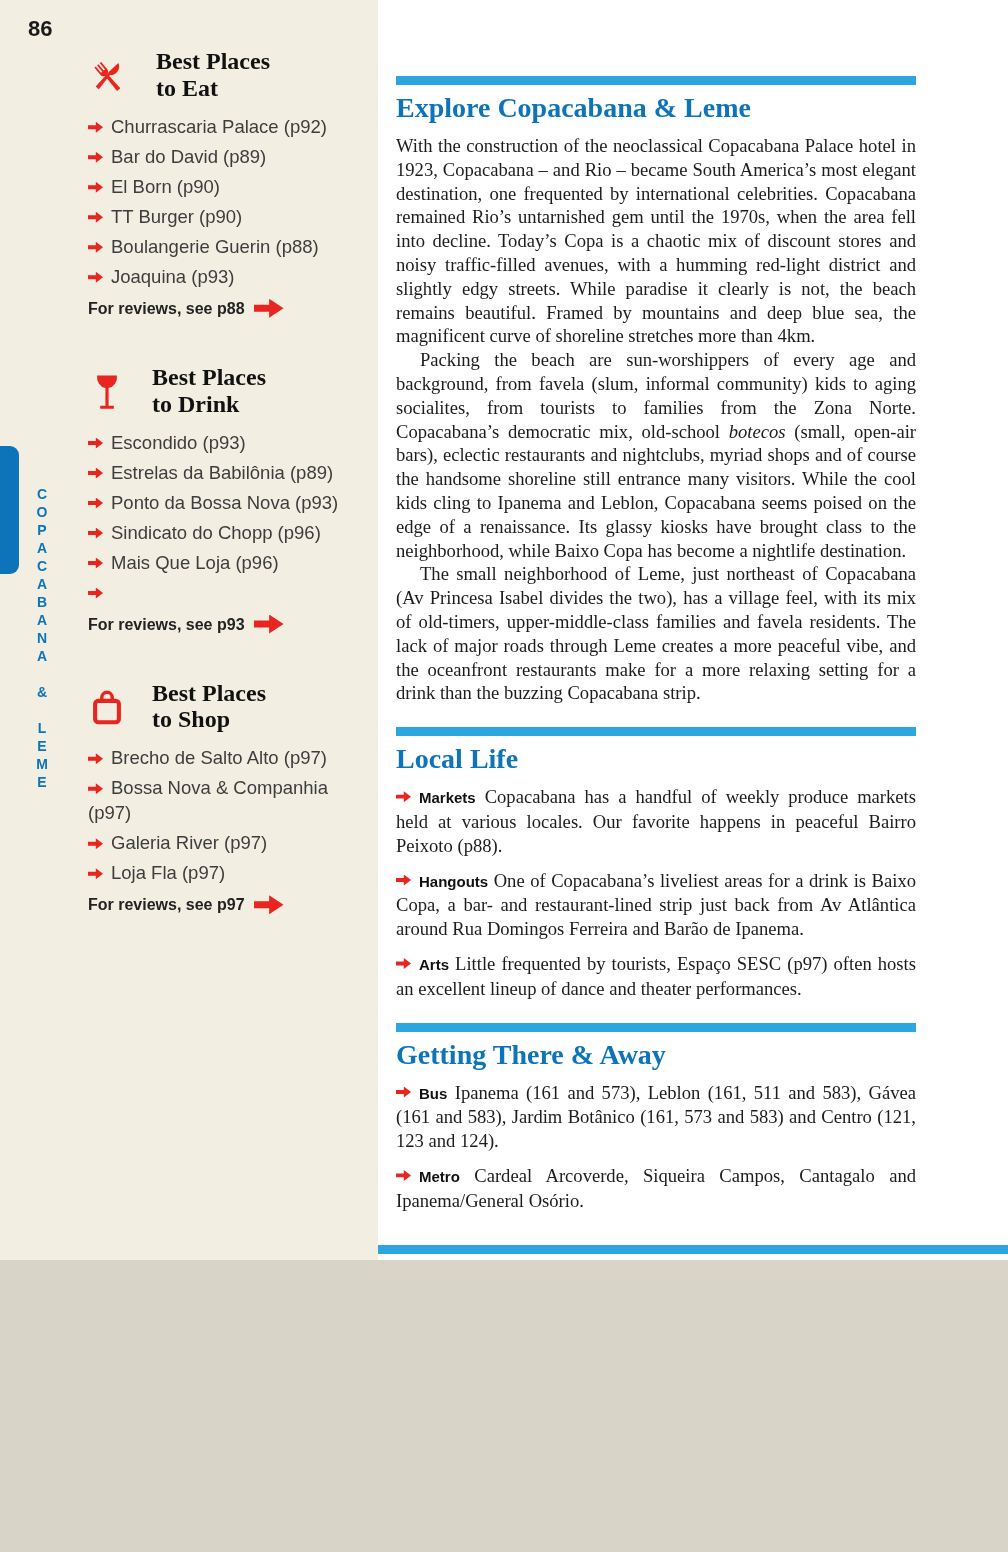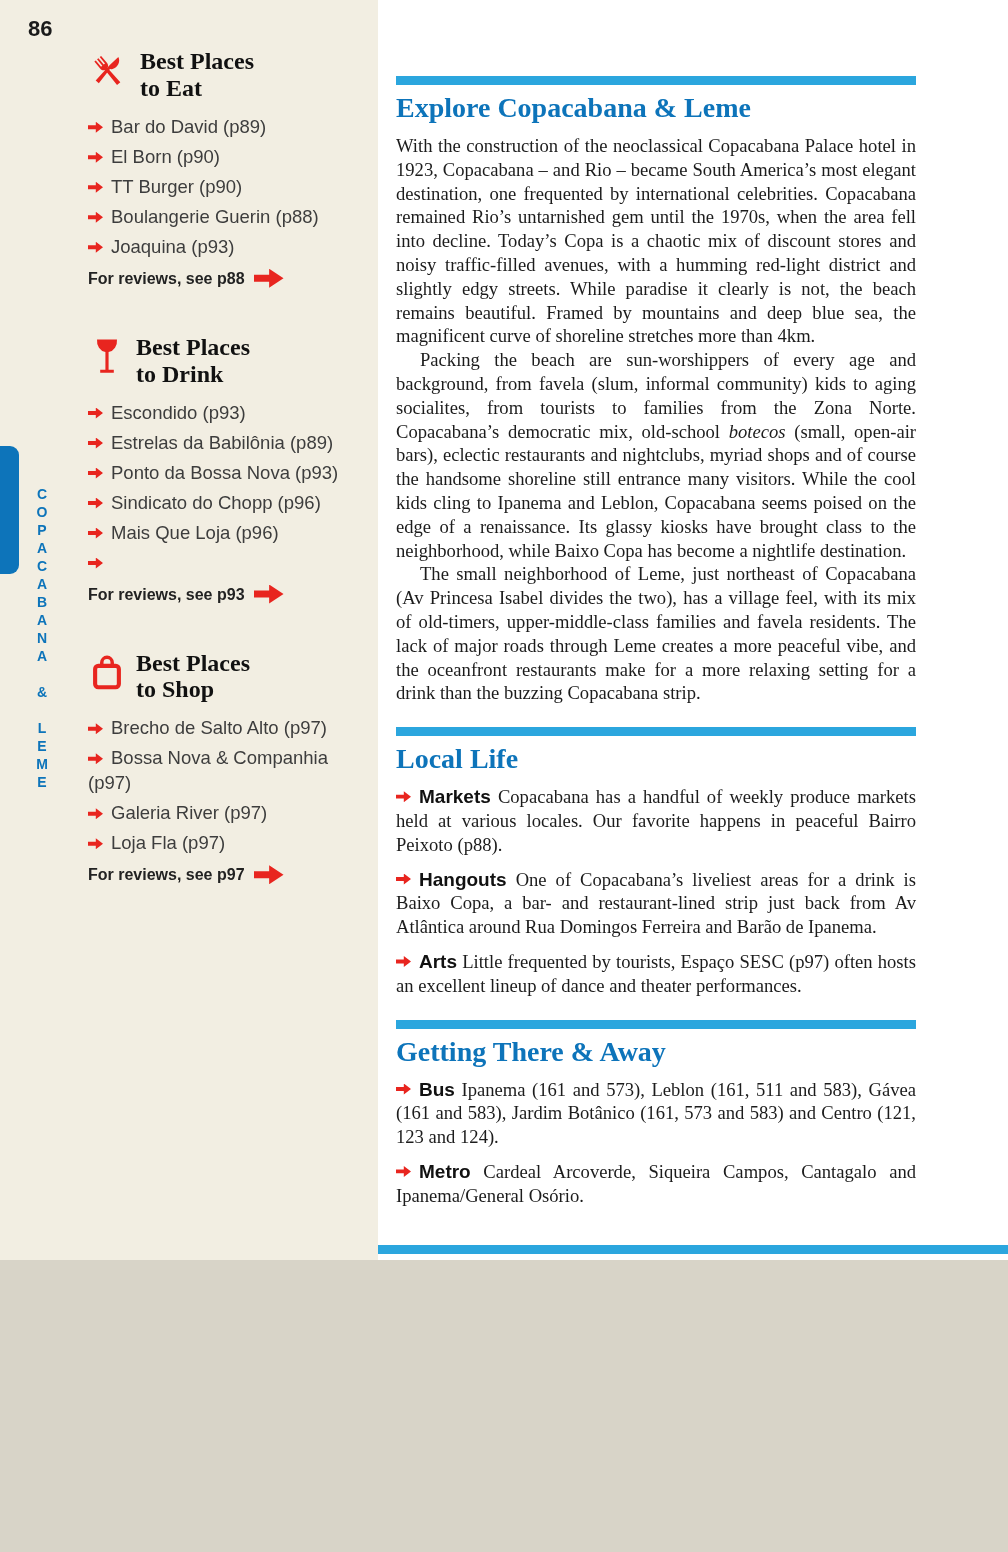--- a/index.html
+++ b/index.html
@@ -9,21 +9,21 @@
 
   .page-number{position:absolute;left:28px;top:16px;font-size:22px;font-weight:bold;color:#1a1a1a;}
 
   .side-tab{position:absolute;left:0;top:446px;width:19px;height:128px;background:#0d74ba;border-radius:0 9px 9px 0;}
   .side-label{position:absolute;left:34px;top:486px;writing-mode:vertical-rl;text-orientation:upright;
     font-size:14px;font-weight:bold;letter-spacing:2px;color:#0d74ba;}
 
   
   .sidebar{position:absolute;left:88px;top:48px;width:256px;}
   .sb-section{margin-bottom:46px;}
-  .sb-head{display:flex;align-items:flex-start;gap:10px;margin-bottom:12px;}
+  .sb-head{display:flex;align-items:flex-end;gap:26px;margin-bottom:12px;}
   .sb-icon{flex:0 0 auto;margin-top:2px;}
   .sb-title{margin:0;font-family:"Liberation Serif",serif;font-size:24px;line-height:1.12;color:#111;
     white-space:pre-line;font-weight:bold;}
   .sb-list{list-style:none;margin:0;padding:0;}
   .sb-item{font-size:18.5px;line-height:25px;color:#3d3d3d;margin:5px 0;}
   .arrow{display:inline-block;width:15px;height:11px;background:#e8251f;margin-right:8px;
     clip-path:polygon(0 32%,52% 32%,52% 0,100% 50%,52% 100%,52% 68%,0 68%);}
   .arrow-big{display:inline-block;width:30px;height:19px;background:#e8251f;margin-left:9px;vertical-align:-4px;
     clip-path:polygon(0 32%,52% 32%,52% 0,100% 50%,52% 100%,52% 68%,0 68%);}
   .sb-review{font-size:16px;font-weight:bold;color:#222;margin-top:10px;padding-right:4px;}
@@ -31,21 +31,21 @@
   
   .content{position:absolute;left:396px;top:60px;width:520px;margin-top:16px;}
   .bar{height:9px;background:#2ba6de;}
   .m-title{margin:7px 0 10px 0;font-family:"Liberation Serif",serif;font-size:28px;color:#0d74ba;font-weight:bold;}
   .body-text p{margin:0;font-family:"Liberation Serif",serif;font-size:18.6px;line-height:23.8px;
     color:#1c1c1c;text-align:justify;}
   .body-text p.indent{text-indent:24px;}
   .m-section{margin-top:22px;}
   .m-item{font-family:"Liberation Serif",serif;font-size:18.6px;line-height:23.8px;color:#1c1c1c;
     text-align:justify;margin-bottom:11px;}
-  .m-item .lead{font-family:"Liberation Sans",sans-serif;font-size:19px;font-weight:bold;color:#111;}
+  .m-item .lead{font-family:"Liberation Sans",sans-serif;font-size:15px;font-weight:bold;color:#111;}
   .m-item .arrow{vertical-align:1px;}
   .bottom-bar{position:absolute;left:378px;right:0;bottom:6px;height:9px;background:#2ba6de;}
   .it{font-style:italic;}
 </style>
 </head>
 <body>
 
 <div class="page">
   <div class="white-area"></div>
 
@@ -64,20 +64,21 @@
             </g>
             <g transform="rotate(40 12 12)">
               <path d="M10.9 2.4c2.8 1.1 3.6 4.9 1.9 7.4-.3.45-.7.8-1.1 1l.35 10.3H9.7l.45-12z"></path>
             </g>
           </svg>
         </span>
         <h2 class="sb-title">Best Places
 to Eat</h2>
       </div>
       <ul class="sb-list">
+        <li class="sb-item"><span class="arrow"></span><span>Churrascaria Palace (p92)</span></li>
         <li class="sb-item"><span class="arrow"></span><span>Bar do David (p89)</span></li>
         <li class="sb-item"><span class="arrow"></span><span>El Born (p90)</span></li>
         <li class="sb-item"><span class="arrow"></span><span>TT Burger (p90)</span></li>
         <li class="sb-item"><span class="arrow"></span><span>Boulangerie Guerin (p88)</span></li>
         <li class="sb-item"><span class="arrow"></span><span>Joaquina (p93)</span></li>
       </ul>
       <div class="sb-review">
         <span>For reviews, see p88</span><span class="arrow-big"></span>
       </div>
     </section>

